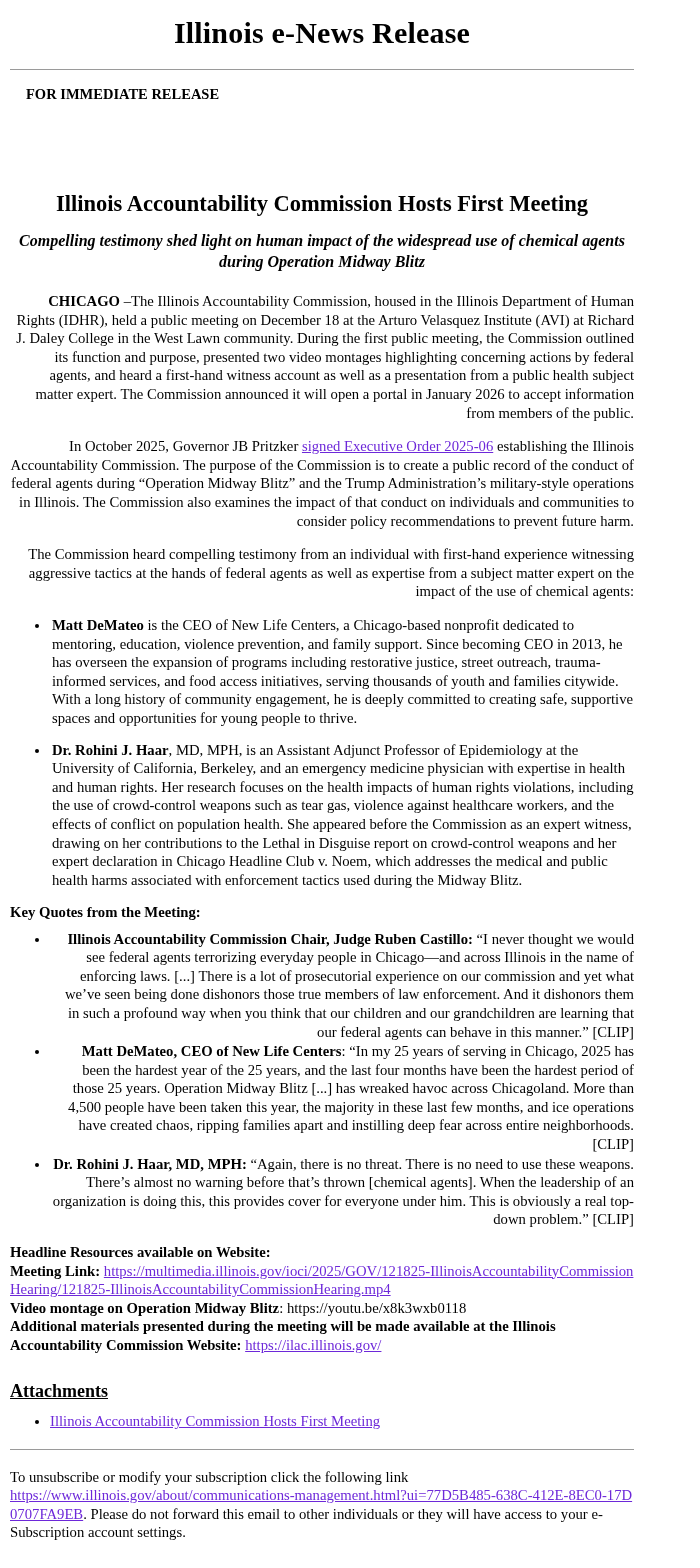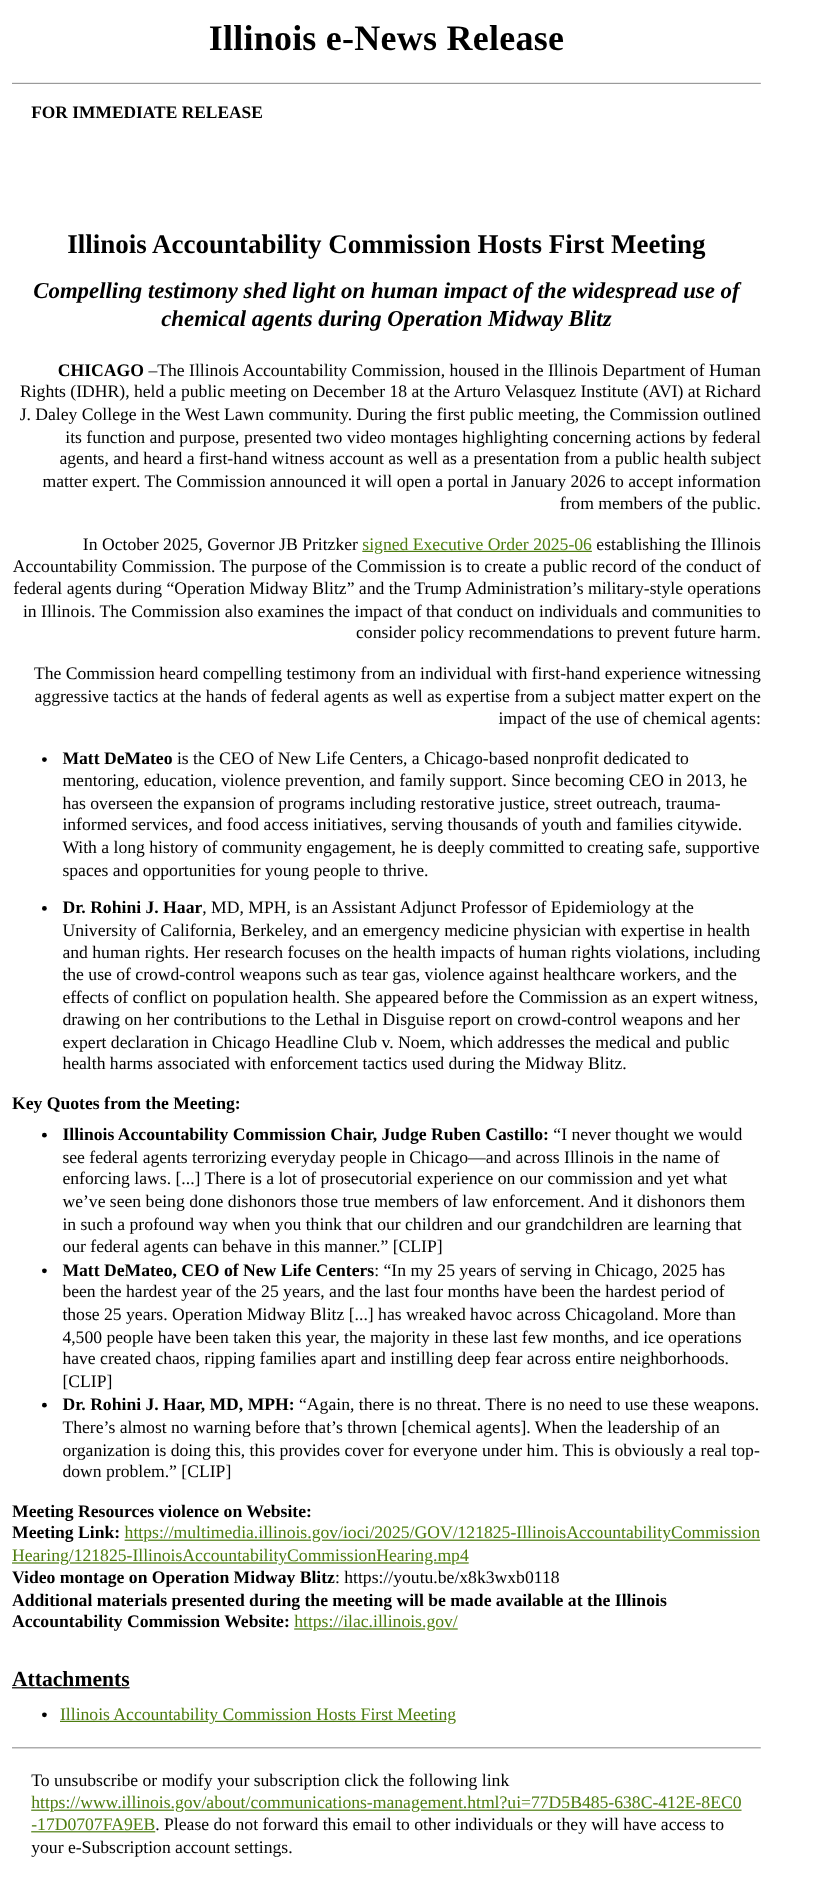--- a/index.html
+++ b/index.html
@@ -46,21 +46,21 @@
     font-size: 22.5px;
     font-weight: bold;
     text-align: center;
     margin: 0 0 14px 0;
     line-height: 1.2;
   }
   .subtitle {
     font-weight: bold;
     font-style: italic;
     text-align: center;
-    font-size: 19px;
+    font-size: 16px;
     line-height: 1.28;
     margin: 0 0 20px 0;
     padding: 0 6px;
   }
   p.body-para {
     margin: 0 0 15px 0;
     text-align: right;
     line-height: 1.265;
   }
   ul.bullets {
@@ -68,49 +68,50 @@
     padding-left: 40px;
     list-style-type: disc;
   }
   ul.bullets > li {
     margin: 0 0 13px 0;
     line-height: 1.265;
     padding-left: 2px;
   }
   ul.bullets.tight > li {
     margin: 0 0 1px 0;
+    text-align: right;
   }
   ul.attach {
     margin: 10px 0 18px 0;
     padding-left: 40px;
     list-style-type: disc;
   }
   b, strong { font-weight: bold; }
   a.link, .link {
-    color: #4d7c0f;
+    color: #6d28d9;
     text-decoration: underline;
     word-break: break-all;
   }
   .section-head {
     font-weight: bold;
     margin: 0 0 8px 0;
   }
   .resources {
     margin: 0 0 10px 0;
     line-height: 1.26;
   }
   .resources .rline { display: block; }
   h2.attachments {
     font-size: 18px;
     font-weight: bold;
     margin: 26px 0 6px 0;
     text-decoration: underline;
   }
   .footer-text {
-    margin: 16px;
+    margin: 0;
     line-height: 1.26;
   }
   .nowrap-block { word-break: break-all; }
 </style>
 </head>
 <body>
 
 <div class="page">
 
   <h1 class="masthead">Illinois e-News Release</h1>
@@ -138,21 +139,21 @@
 
   <div class="section-head">Key Quotes from the Meeting:</div>
 
   <ul class="bullets tight">
     <li><b>Illinois Accountability Commission Chair, Judge Ruben Castillo:</b><span> “I never thought we would see federal agents terrorizing everyday people in Chicago—and across Illinois in the name of enforcing laws. [...] There is a lot of prosecutorial experience on our commission and yet what we’ve seen being done dishonors those true members of law enforcement. And it dishonors them in such a profound way when you think that our children and our grandchildren are learning that our federal agents can behave in this manner.” [CLIP]</span></li>
     <li><b>Matt DeMateo, CEO of New Life Centers</b><span>: “In my 25 years of serving in Chicago, 2025 has been the hardest year of the 25 years, and the last four months have been the hardest period of those 25 years. Operation Midway Blitz [...] has wreaked havoc across Chicagoland. More than 4,500 people have been taken this year, the majority in these last few months, and ice operations have created chaos, ripping families apart and instilling deep fear across entire neighborhoods. [CLIP]</span></li>
     <li><b>Dr. Rohini J. Haar, MD, MPH:</b><span> “Again, there is no threat. There is no need to use these weapons. There’s almost no warning before that’s thrown [chemical agents]. When the leadership of an organization is doing this, this provides cover for everyone under him. This is obviously a real top-down problem.” [CLIP]</span></li>
   </ul>
 
   <div class="resources">
-    <span class="rline"><b>Meeting Resources violence on Website:</b></span>
+    <span class="rline"><b>Headline Resources available on Website:</b></span>
     <span class="rline nowrap-block"><b>Meeting Link:</b> <a class="link" href="#">https://multimedia.illinois.gov/ioci/2025/GOV/121825-IllinoisAccountabilityCommissionHearing/121825-IllinoisAccountabilityCommissionHearing.mp4</a></span>
     <span class="rline"><b>Video montage on Operation Midway Blitz</b><span>: https://youtu.be/x8k3wxb0118</span></span>
     <span class="rline"><b>Additional materials presented during the meeting will be made available at the Illinois Accountability Commission Website:</b> <a class="link" href="#">https://ilac.illinois.gov/</a></span>
   </div>
 
   <h2 class="attachments">Attachments</h2>
 
   <ul class="attach">
     <li><a class="link" href="#">Illinois Accountability Commission Hosts First Meeting</a></li>
   </ul>

